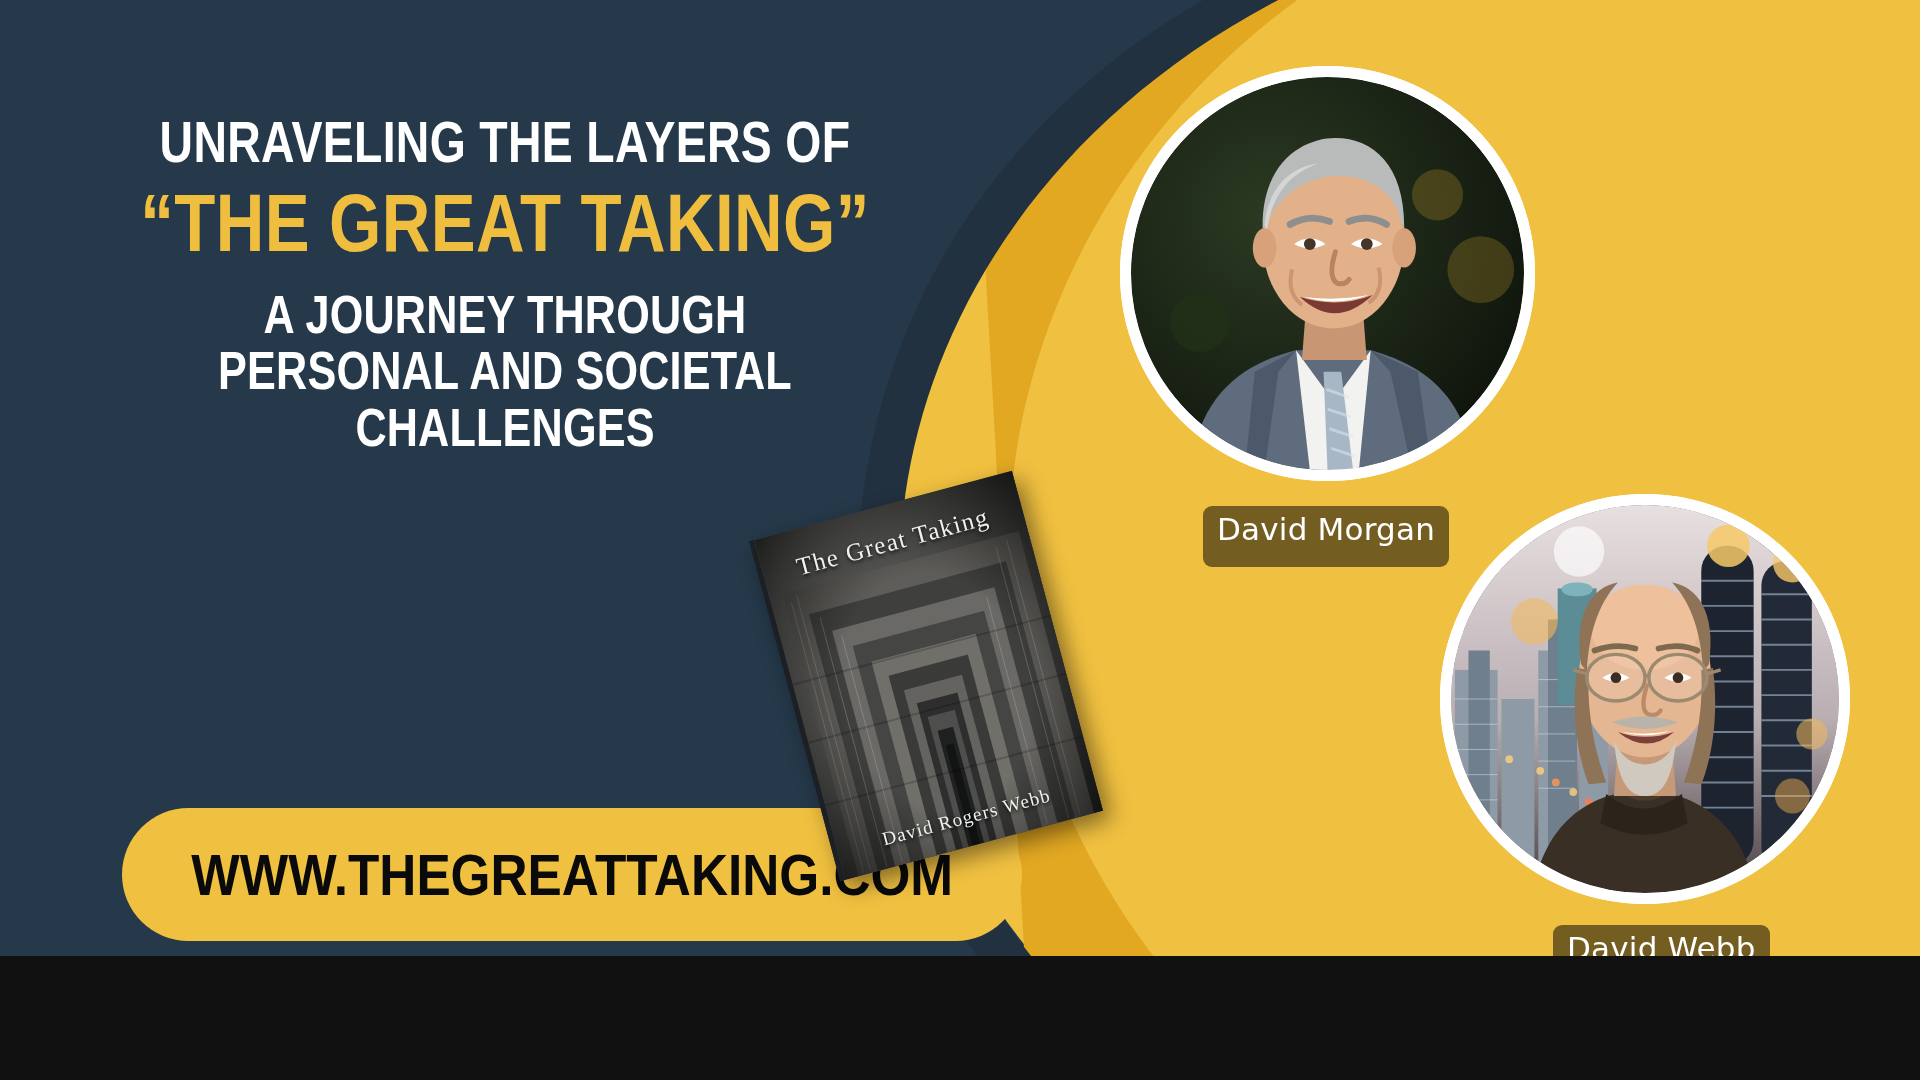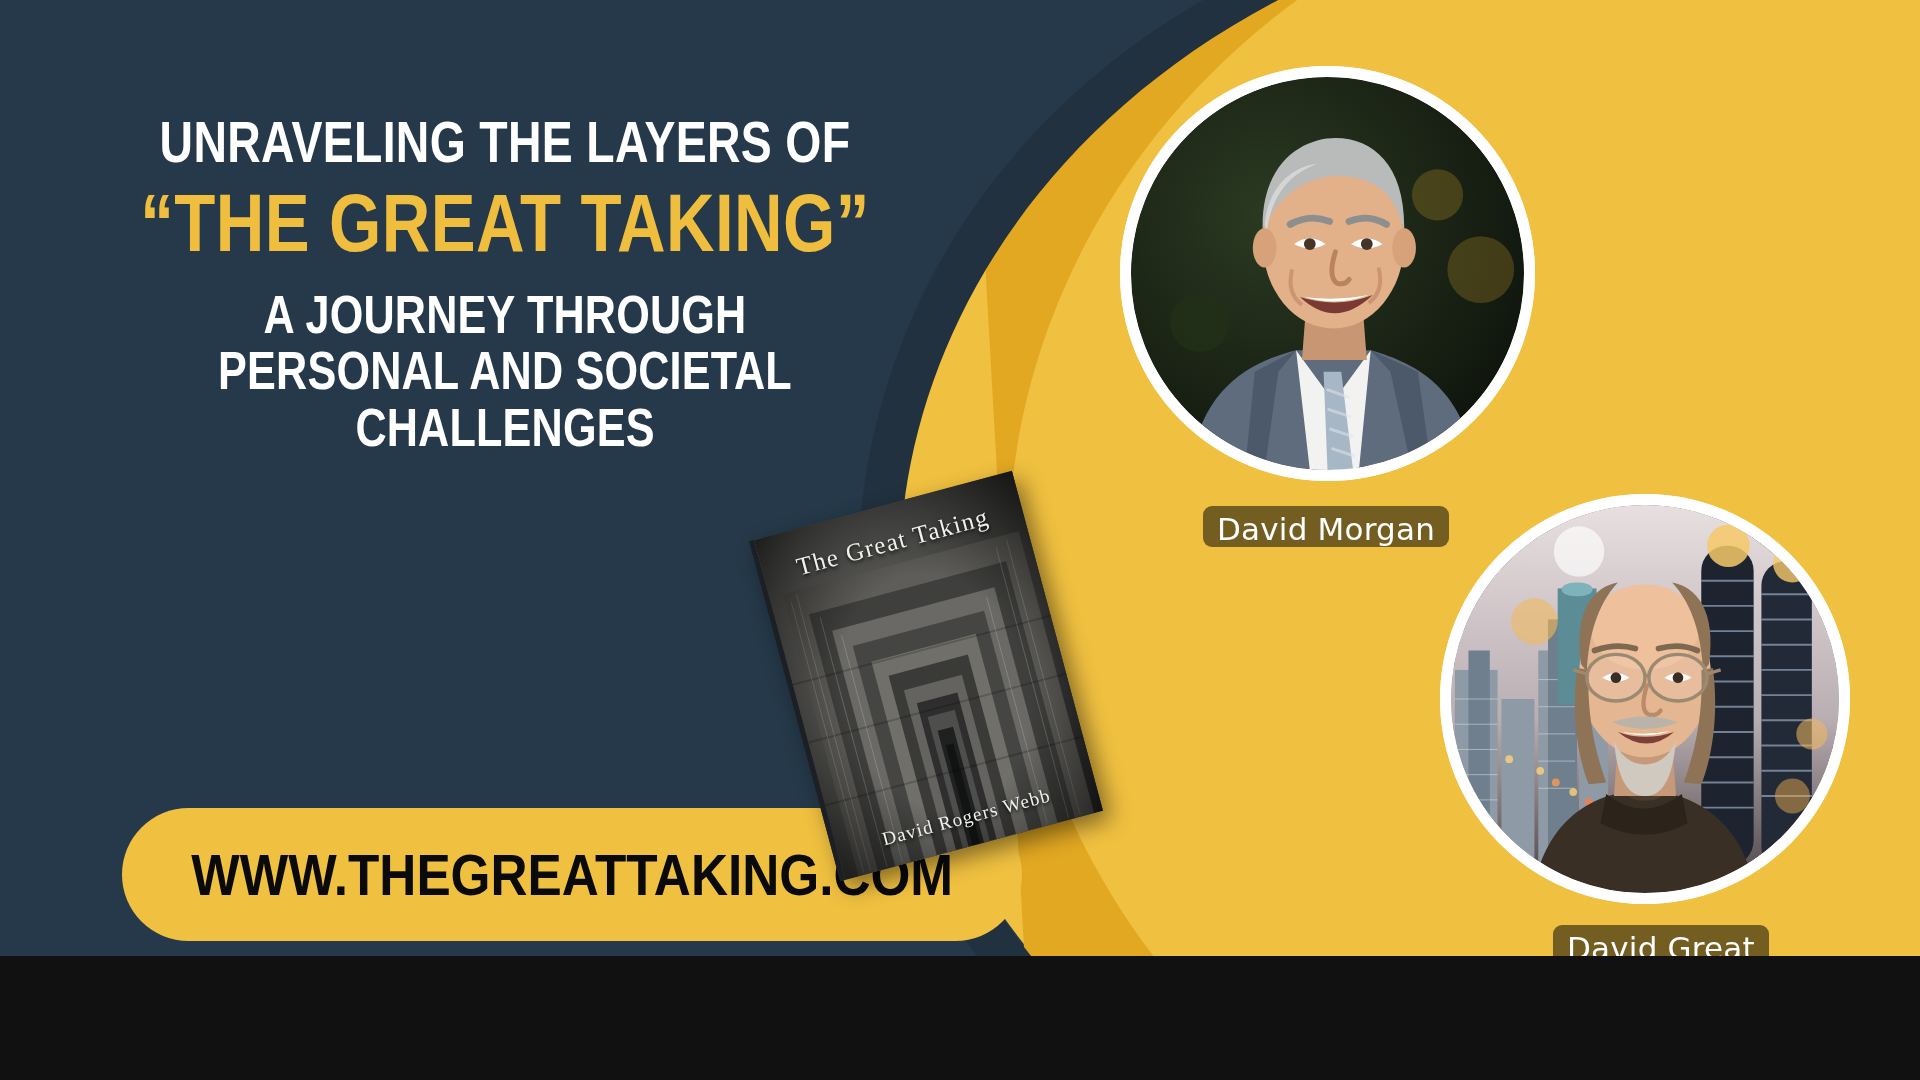--- a/index.html
+++ b/index.html
@@ -137,21 +137,21 @@
   #portrait-webb{   left:1440px; top:494px; width:410px; height:410px; }
 
   .name-tag{
     position:absolute;
     z-index:12;
     background:rgba(40,32,14,.62);
     color:#ffffff;
     font-size:31px;
     font-weight:400;
     border-radius:9px;
-    padding:5px 14px 0 14px;
+    padding:5px 14px 20px 14px;
     white-space:nowrap;
     font-family:"DejaVu Sans", sans-serif;
     letter-spacing:.2px;
   }
   #nametag-morgan{ left:1203px; top:506px; }
   #nametag-webb{   left:1553px; top:925px; }
 </style>
 </head>
 <body>
 
@@ -409,15 +409,15 @@
         <path d="M166 224 q34 -12 68 0 q-34 14 -68 0 Z" fill="#b9b3aa"></path>
 
         <path d="M172 234 q30 24 58 0 q-30 10 -58 0 Z" fill="#7c4038"></path>
         <path d="M176 234 q28 7 50 -1 q-26 5 -50 1 Z" fill="#ffffff"></path>
 
         <path d="M168 242 C172 290 186 300 200 300 C214 300 228 290 232 242 C220 276 180 276 168 242 Z" fill="#cfc9bf"></path>
       </svg>
     </div>
     <div class="ring"></div>
   </div>
-  <div class="name-tag" id="nametag-webb">David Great</div>
+  <div class="name-tag" id="nametag-webb">David Webb</div>
 
 </div>
 
 </body></html>

